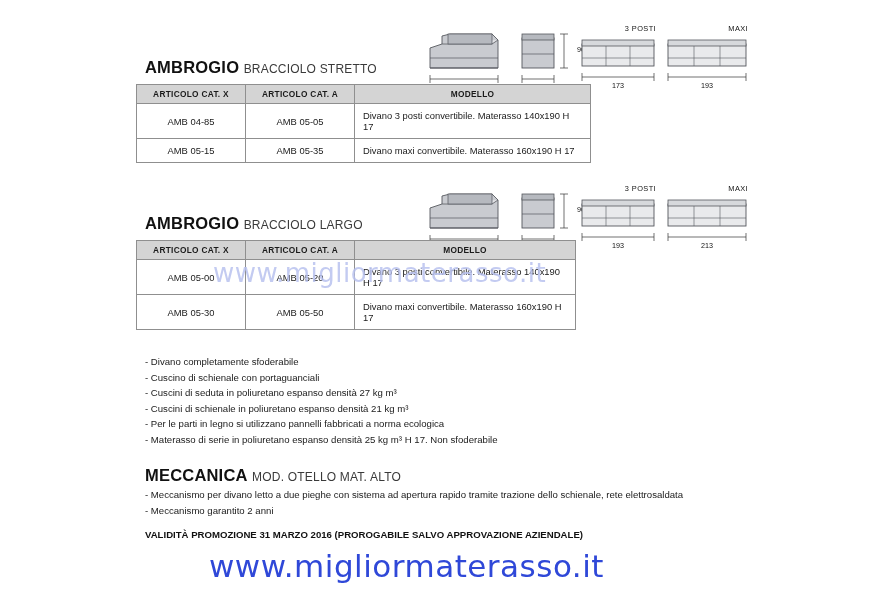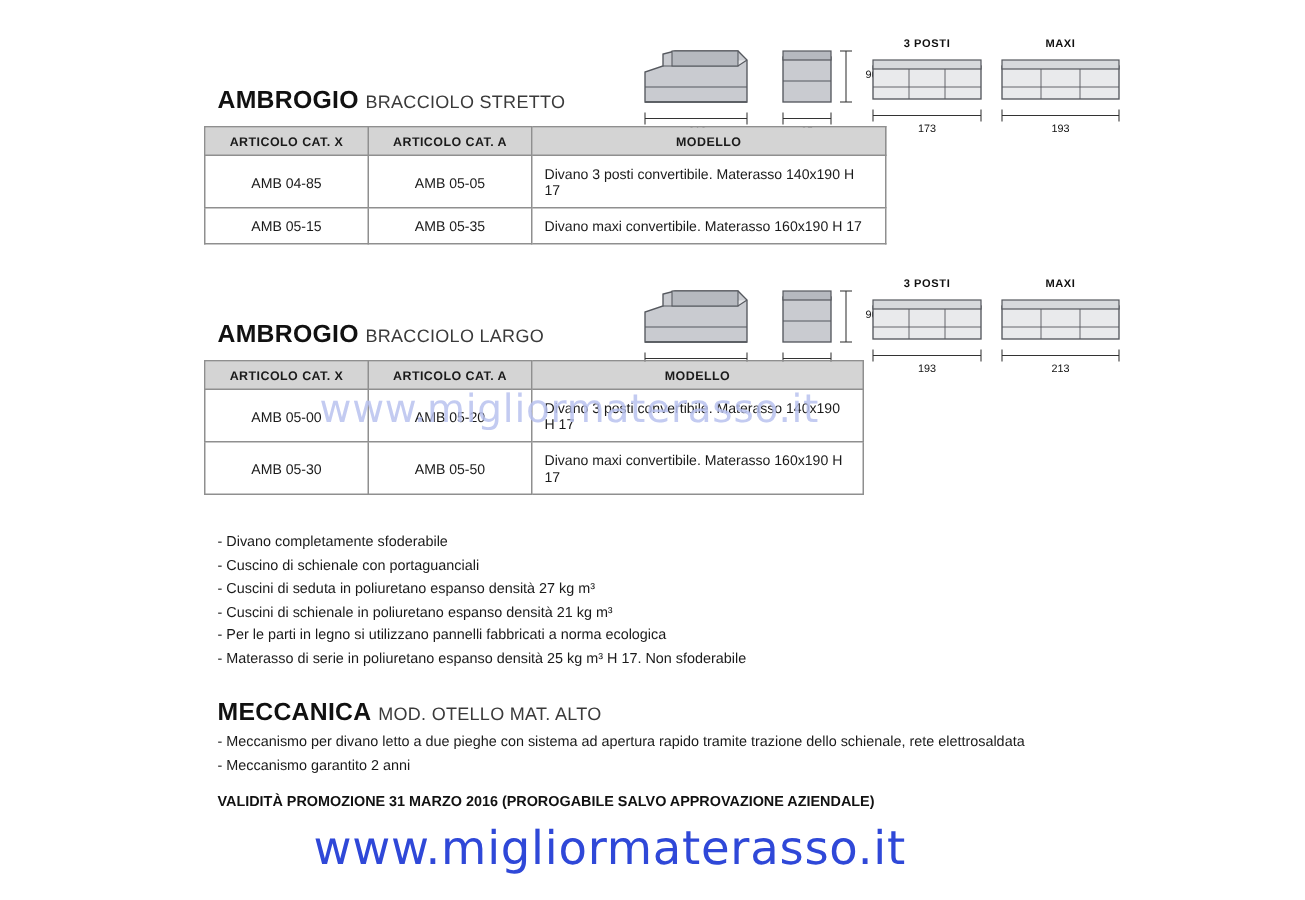--- a/index.html
+++ b/index.html
@@ -71,24 +71,24 @@
     text-align: left;
   }
 
   
   .draw {
     position: absolute;
   }
   .draw-label {
     position: absolute;
     font-size: 7.4px;
-    font-weight: bold;
+    font-weight: normal;
     letter-spacing: 0.4px;
     color: #111;
-    text-align: center;
+    text-align: right;
   }
   .dim {
     position: absolute;
     font-size: 7.2px;
     color: #111;
     text-align: center;
   }
 
   
   .info-block {

